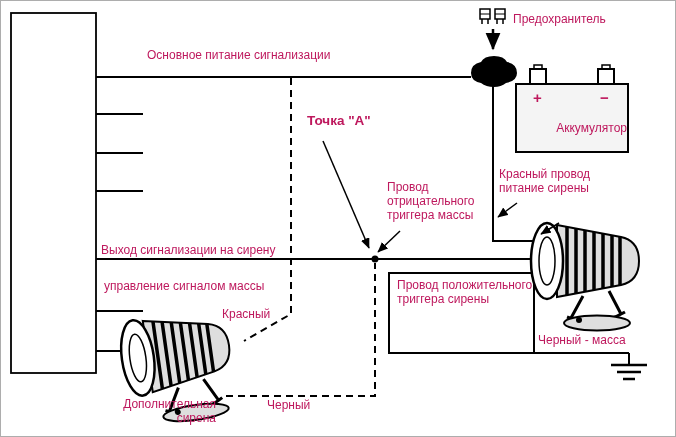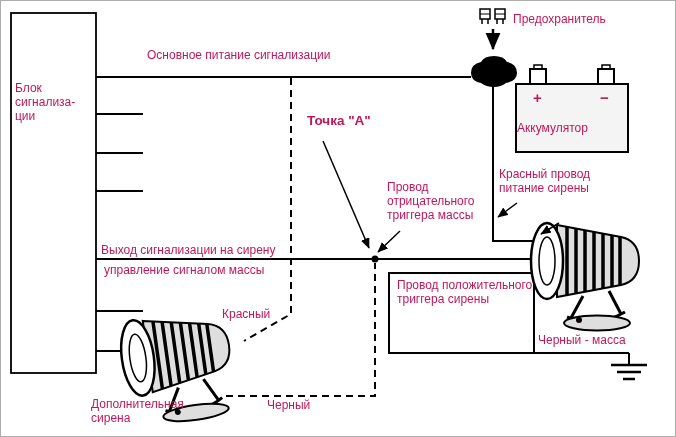--- a/index.html
+++ b/index.html
@@ -10,21 +10,21 @@
     font-family:"Liberation Sans", sans-serif;
   }
   .art { position:absolute; left:0; top:0; }
   .lbl {
     position:absolute; font-size:12px; line-height:1.18; color:#be185d;
     white-space:pre-line;
   }
   .lbl.underline { }
   .lbl.point-a { font-weight:bold; font-size:13.5px; }
   .lbl.sign { font-weight:bold; font-size:15px; line-height:1; }
-  .lbl.center { text-align:left; }
+  .lbl.center { text-align:right; }
 </style>
 </head>
 <body>
 
 <div class="stage">
 
   <svg class="art" width="676" height="437" viewBox="0 0 676 437">
     <defs>
       <marker id="arrowhead" markerWidth="9" markerHeight="8" refX="6.5" refY="3" orient="auto">
         <path d="M0,0 L7,3 L0,6 Z" fill="#000"></path>
@@ -79,36 +79,33 @@
     <use href="#siren-shape" transform="translate(105,317) rotate(-8)"></use>
 
     <g stroke="#000" stroke-width="1.5" fill="none">
       <path d="M322,140 L368,247" marker-end="url(#arrowhead)"></path>
       <path d="M399,230 L377,251" marker-end="url(#arrowhead)"></path>
       <path d="M516,202 L497,216" marker-end="url(#arrowhead)"></path>
       <path d="M558,222 L540,233" marker-end="url(#arrowhead)"></path>
     </g>
   </svg>
 
-  <div class="lbl" style="left:14px;top:80px">Блок
-сигнализа-
-ции</div>
   <div class="lbl" style="left:146px;top:47px">Основное питание сигнализации</div>
   <div class="lbl" style="left:512px;top:11px">Предохранитель</div>
   <div class="lbl sign" style="left:532px;top:89px">+</div>
   <div class="lbl sign" style="left:599px;top:89px">−</div>
   <div class="lbl center" style="left:516px;top:120px;width:110px">Аккумулятор</div>
   <div class="lbl point-a" style="left:306px;top:112px">Точка "А"</div>
   <div class="lbl" style="left:386px;top:179px">Провод
 отрицательного
 триггера массы</div>
   <div class="lbl underline" style="left:498px;top:166px">Красный провод
 питание сирены</div>
   <div class="lbl" style="left:100px;top:242px">Выход сигнализации на сирену</div>
-  <div class="lbl" style="left:103px;top:262px">управление сигналом массы</div>
+  <div class="lbl" style="left:103px;top:278px">управление сигналом массы</div>
   <div class="lbl" style="left:396px;top:277px">Провод положительного
 триггера сирены</div>
   <div class="lbl" style="left:537px;top:332px">Черный - масса</div>
   <div class="lbl" style="left:221px;top:306px">Красный</div>
   <div class="lbl" style="left:266px;top:397px">Черный</div>
   <div class="lbl center" style="left:90px;top:396px;width:125px">Дополнительная
 сирена</div>
 
 </div>
 

